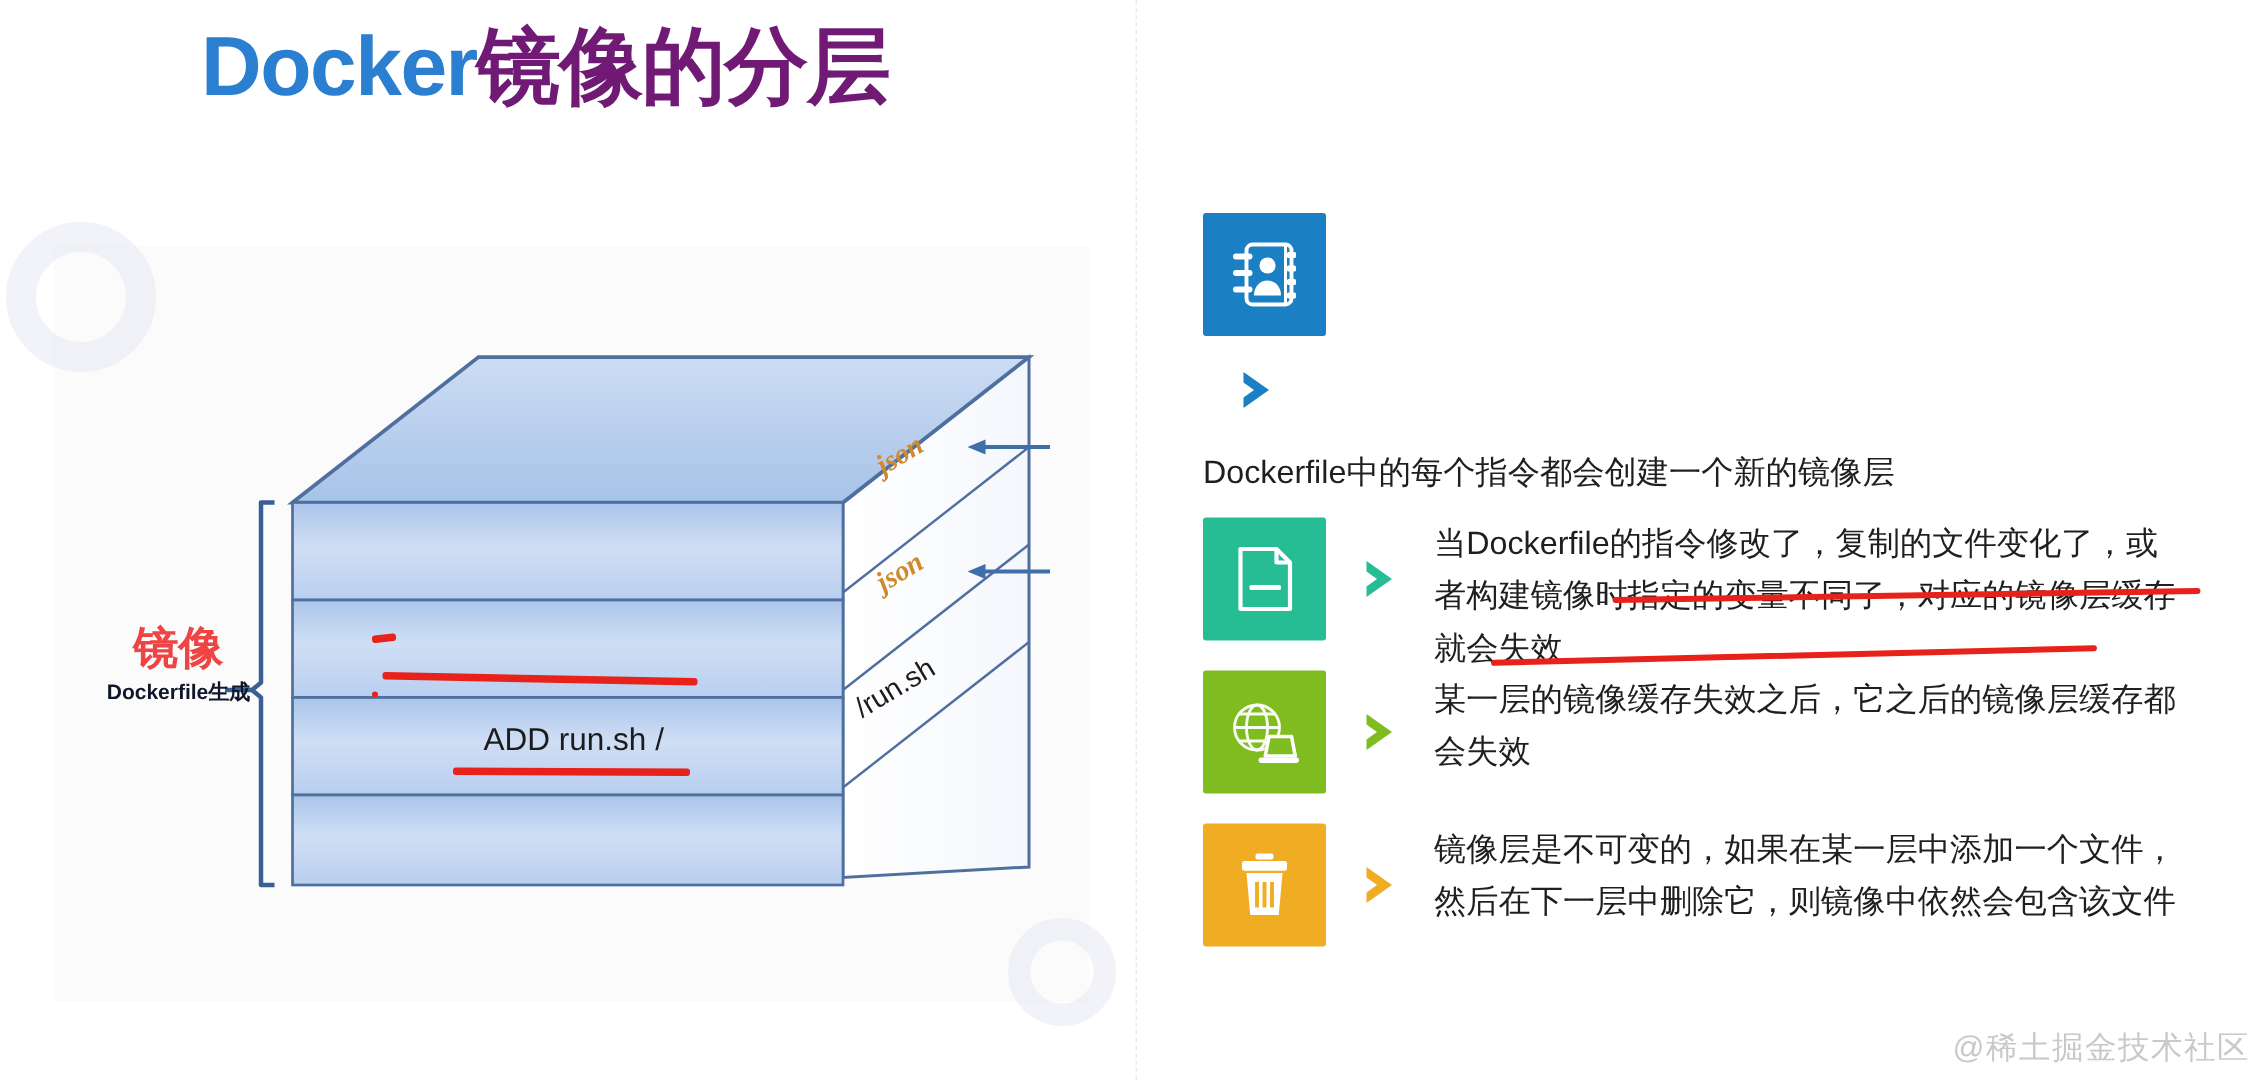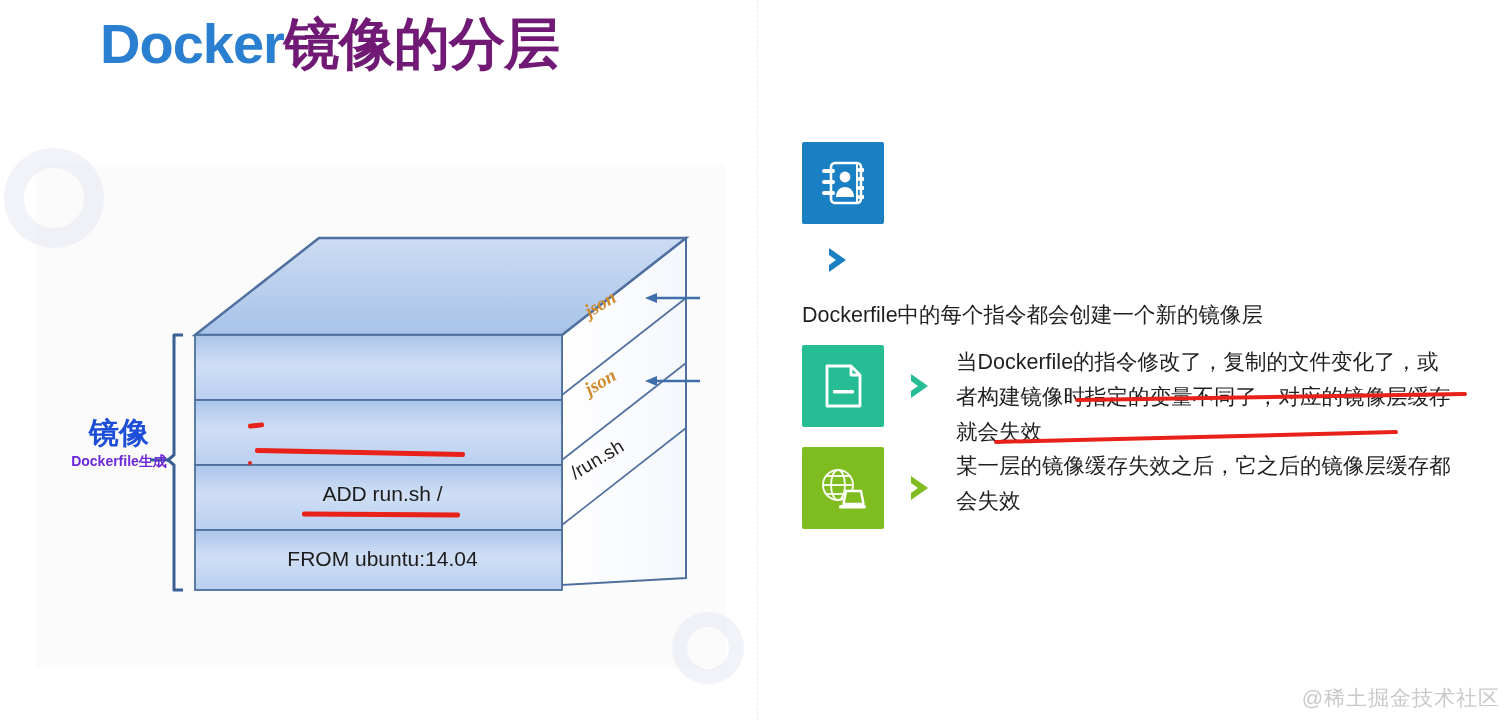--- a/index.html
+++ b/index.html
@@ -9,21 +9,21 @@
     position:relative;
   }
   .slide{position:absolute;inset:0;background:#ffffff;}
 
   
   .title{
     position:absolute;left:100px;top:6px;
     font-size:56px;font-weight:bold;letter-spacing:-1px;
     white-space:nowrap;line-height:76px;
   }
-  .title .en{color:#2b7fd0;}
+  .title .en{color:#2b7fd0;margin-left:34px;}
   .title .cn{color:#701a75;}
 
   
   .left-panel{
     position:absolute;left:36px;top:164px;width:690px;height:504px;
     background:#fbfbfc;
   }
   .ring{
     position:absolute;border-radius:50%;
     border:20px solid #e6e9f2;opacity:.55;
@@ -53,23 +53,23 @@
     position:absolute;white-space:nowrap;font-size:19px;
     font-family:"Liberation Serif","DejaVu Serif",serif;font-style:italic;
     transform-origin:left bottom;
   }
   .sl-json1{left:592px;top:300px;color:#d08a2b;transform:rotate(-31deg);font-weight:bold;}
   .sl-json2{left:592px;top:378px;color:#d08a2b;transform:rotate(-31deg);font-weight:bold;}
   .sl-runsh{left:578px;top:462px;color:#1c1c1c;transform:rotate(-31deg);font-style:normal;
             font-family:"Liberation Sans","DejaVu Sans",sans-serif;}
 
   .left-caption{position:absolute;left:64px;top:415px;width:110px;text-align:center;}
-  .left-caption .big{font-size:30px;font-weight:bold;color:#1d4ed8;line-height:36px;
+  .left-caption .big{font-size:30px;font-weight:bold;color:#ef4444;line-height:36px;
      font-family:"Liberation Sans","DejaVu Sans",sans-serif;}
-  .left-caption .small{font-size:14px;font-weight:bold;color:#6d28d9;margin-top:2px;}
+  .left-caption .small{font-size:14px;font-weight:bold;color:#0f172a;margin-top:2px;}
 
   
   .rightcol{position:absolute;left:802px;top:0;width:700px;height:720px;}
   .row{position:absolute;display:flex;align-items:flex-start;}
   .icon-box{
     width:82px;height:82px;flex:0 0 82px;border-radius:2px;
     display:flex;align-items:center;justify-content:center;
   }
   .icon-box svg{display:block;}
   .chev{
@@ -155,21 +155,20 @@
 
       <g stroke="#3f6faa" stroke-width="2.6" fill="none">
         <line x1="700" y1="298" x2="652" y2="298"></line>
         <polygon points="645,298 657,293 657,303" fill="#3f6faa" stroke="none"></polygon>
         <line x1="700" y1="381" x2="652" y2="381"></line>
         <polygon points="645,381 657,376 657,386" fill="#3f6faa" stroke="none"></polygon>
       </g>
     </svg>
 
     <div class="layer-text lt-add">ADD run.sh /</div>
-    <div class="layer-text lt-from">FROM ubuntu:14.04</div>
 
     <div class="side-label sl-json1">json</div>
     <div class="side-label sl-json2">json</div>
     <div class="side-label sl-runsh">/run.sh</div>
 
     <div class="left-caption">
       <div class="big">镜像</div>
       <div class="small">Dockerfile生成</div>
     </div>
 
@@ -238,19 +237,39 @@
         </svg>
       </div>
       <div class="chev">
         <svg width="34" height="34" viewBox="0 0 34 34">
             <path d="M8 5 L25 17 L8 29 L8 22 L15 17 L8 12 Z" fill="#7fbc20"></path>
           </svg>
       </div>
       <div class="rtext">某一层的镜像缓存失效之后，它之后的镜像层缓存都会失效</div>
     </div>
 
+    <div class="row r5">
+      <div class="icon-box" style="background:#f0ad24">
+        <svg width="52" height="52" viewBox="0 0 52 52">
+          <rect x="20" y="5" width="12" height="4" rx="1.5" fill="#fff"></rect>
+          <rect x="11" y="10" width="30" height="6.5" rx="1.5" fill="#fff"></rect>
+          <path d="M14 18 H38 L35.5 46 H16.5 Z" fill="#fff"></path>
+          <g stroke="#f0ad24" stroke-width="2.6">
+            <line x1="21" y1="24" x2="21" y2="41"></line>
+            <line x1="26" y1="24" x2="26" y2="41"></line>
+            <line x1="31" y1="24" x2="31" y2="41"></line>
+          </g>
+        </svg>
+      </div>
+      <div class="chev">
+        <svg width="34" height="34" viewBox="0 0 34 34">
+            <path d="M8 5 L25 17 L8 29 L8 22 L15 17 L8 12 Z" fill="#f0ad24"></path>
+          </svg>
+      </div>
+      <div class="rtext">镜像层是不可变的，如果在某一层中添加一个文件，然后在下一层中删除它，则镜像中依然会包含该文件</div>
+    </div>
   </div>
 
   <div class="redmark red-r1"></div>
   <div class="redmark red-r2"></div>
 
   <div class="watermark">@稀土掘金技术社区</div>
 </div>
 
 </body></html>

